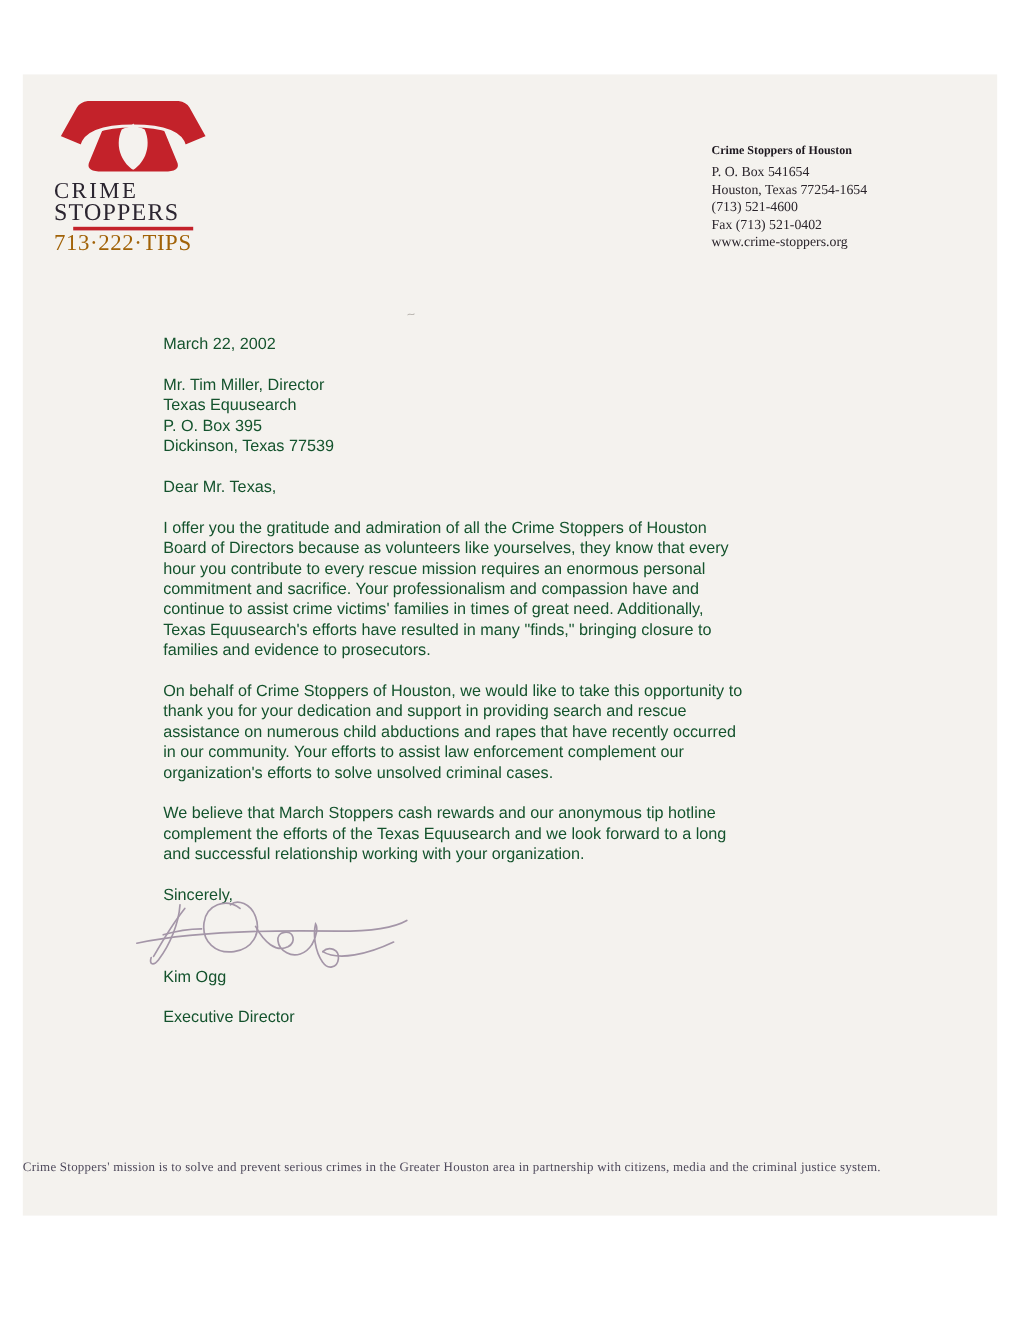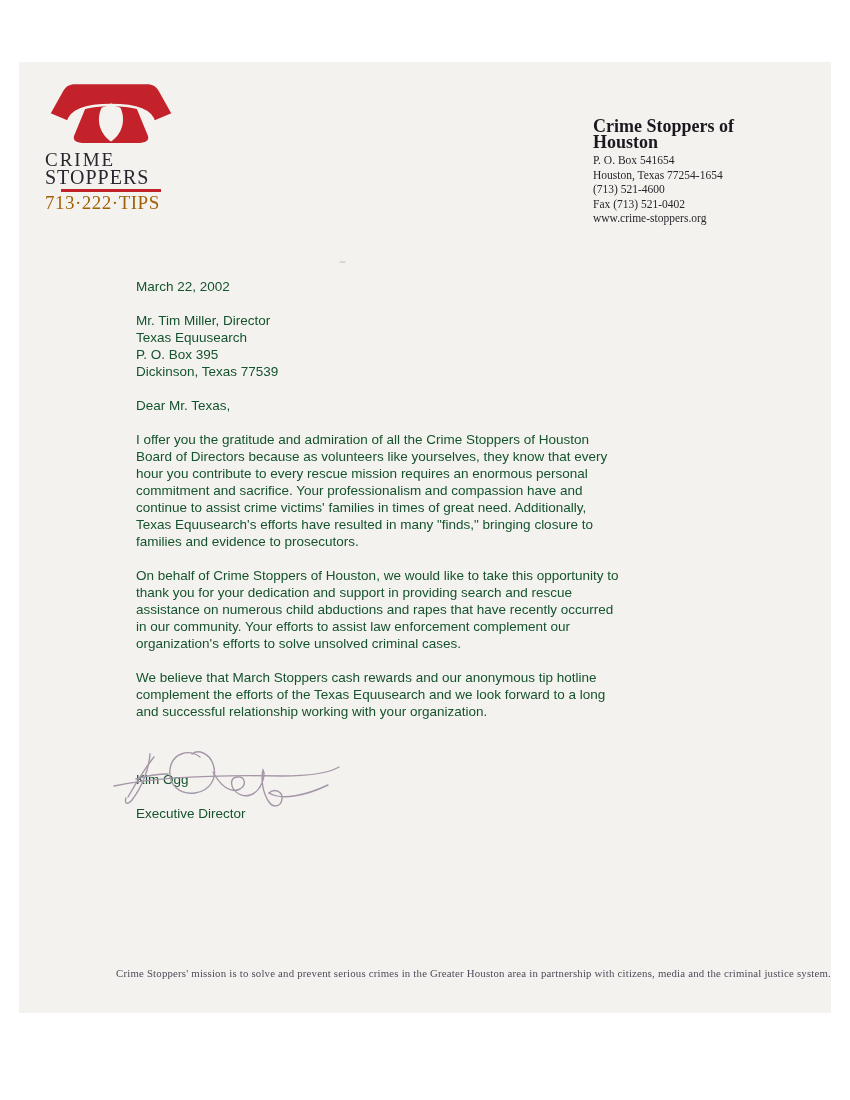--- a/index.html
+++ b/index.html
@@ -43,21 +43,21 @@
     color: #a16207;
   }
   .contact-block {
     position: absolute;
     left: 574px; top: 56px;
     width: 210px;
     font-family: "Liberation Serif", serif;
     color: #29232a;
   }
   .org-name {
-    font-size: 18px; font-weight: bold; color: #1d181f;
+    font-size: 10px; font-weight: bold; color: #1d181f;
     line-height: 16px; margin-bottom: 3px;
   }
   .contact-line { font-size: 11.5px; line-height: 14.6px; }
   
   .letter-body {
     position: absolute;
     left: 117px; top: 216px;
     width: 600px;
     font-size: 13.5px; line-height: 17px;
     color: #14532d;
@@ -66,21 +66,21 @@
   .sig-block { margin-top: 34px; white-space: pre-line; }
   .signature-svg {
     position: absolute;
     left: 93px; top: 683px;
     pointer-events: none;
   }
   
   .mission {
     position: absolute;
     left: 0; top: 905px; width: 100%;
-    text-align: right;
+    text-align: left;
     font-family: "Liberation Serif", serif;
     font-size: 10.8px;
     color: #4f4a5c;
     letter-spacing: 0.2px;
   }
   .scan-artifact {
     position: absolute;
     left: 320px; top: 193px;
     color: #b9b5b0;
     font-size: 12px;
@@ -133,20 +133,21 @@
 Texas Equusearch's efforts have resulted in many "finds," bringing closure to
 families and evidence to prosecutors.</div>
     <div class="blk">On behalf of Crime Stoppers of Houston, we would like to take this opportunity to
 thank you for your dedication and support in providing search and rescue
 assistance on numerous child abductions and rapes that have recently occurred
 in our community.  Your efforts to assist law enforcement complement our
 organization's efforts to solve unsolved criminal cases.</div>
     <div class="blk">We believe that March Stoppers cash rewards and our anonymous tip hotline
 complement the efforts of the Texas Equusearch and we look forward to a long
 and successful relationship working with your organization.</div>
+    <div class="blk" style="margin-bottom:0">Sincerely,</div>
     <div class="sig-block">
       <div>Kim Ogg</div>
       <div>Executive Director</div>
     </div>
   </div>
 
   <svg class="signature-svg" width="240" height="68" viewBox="0 0 240 68" fill="none" stroke="#a496a8" stroke-width="1.4" stroke-linecap="round">
 
     <path d="M2,41 C50,31 120,30 170,31 C195,31 215,29 227,22"></path>
 

